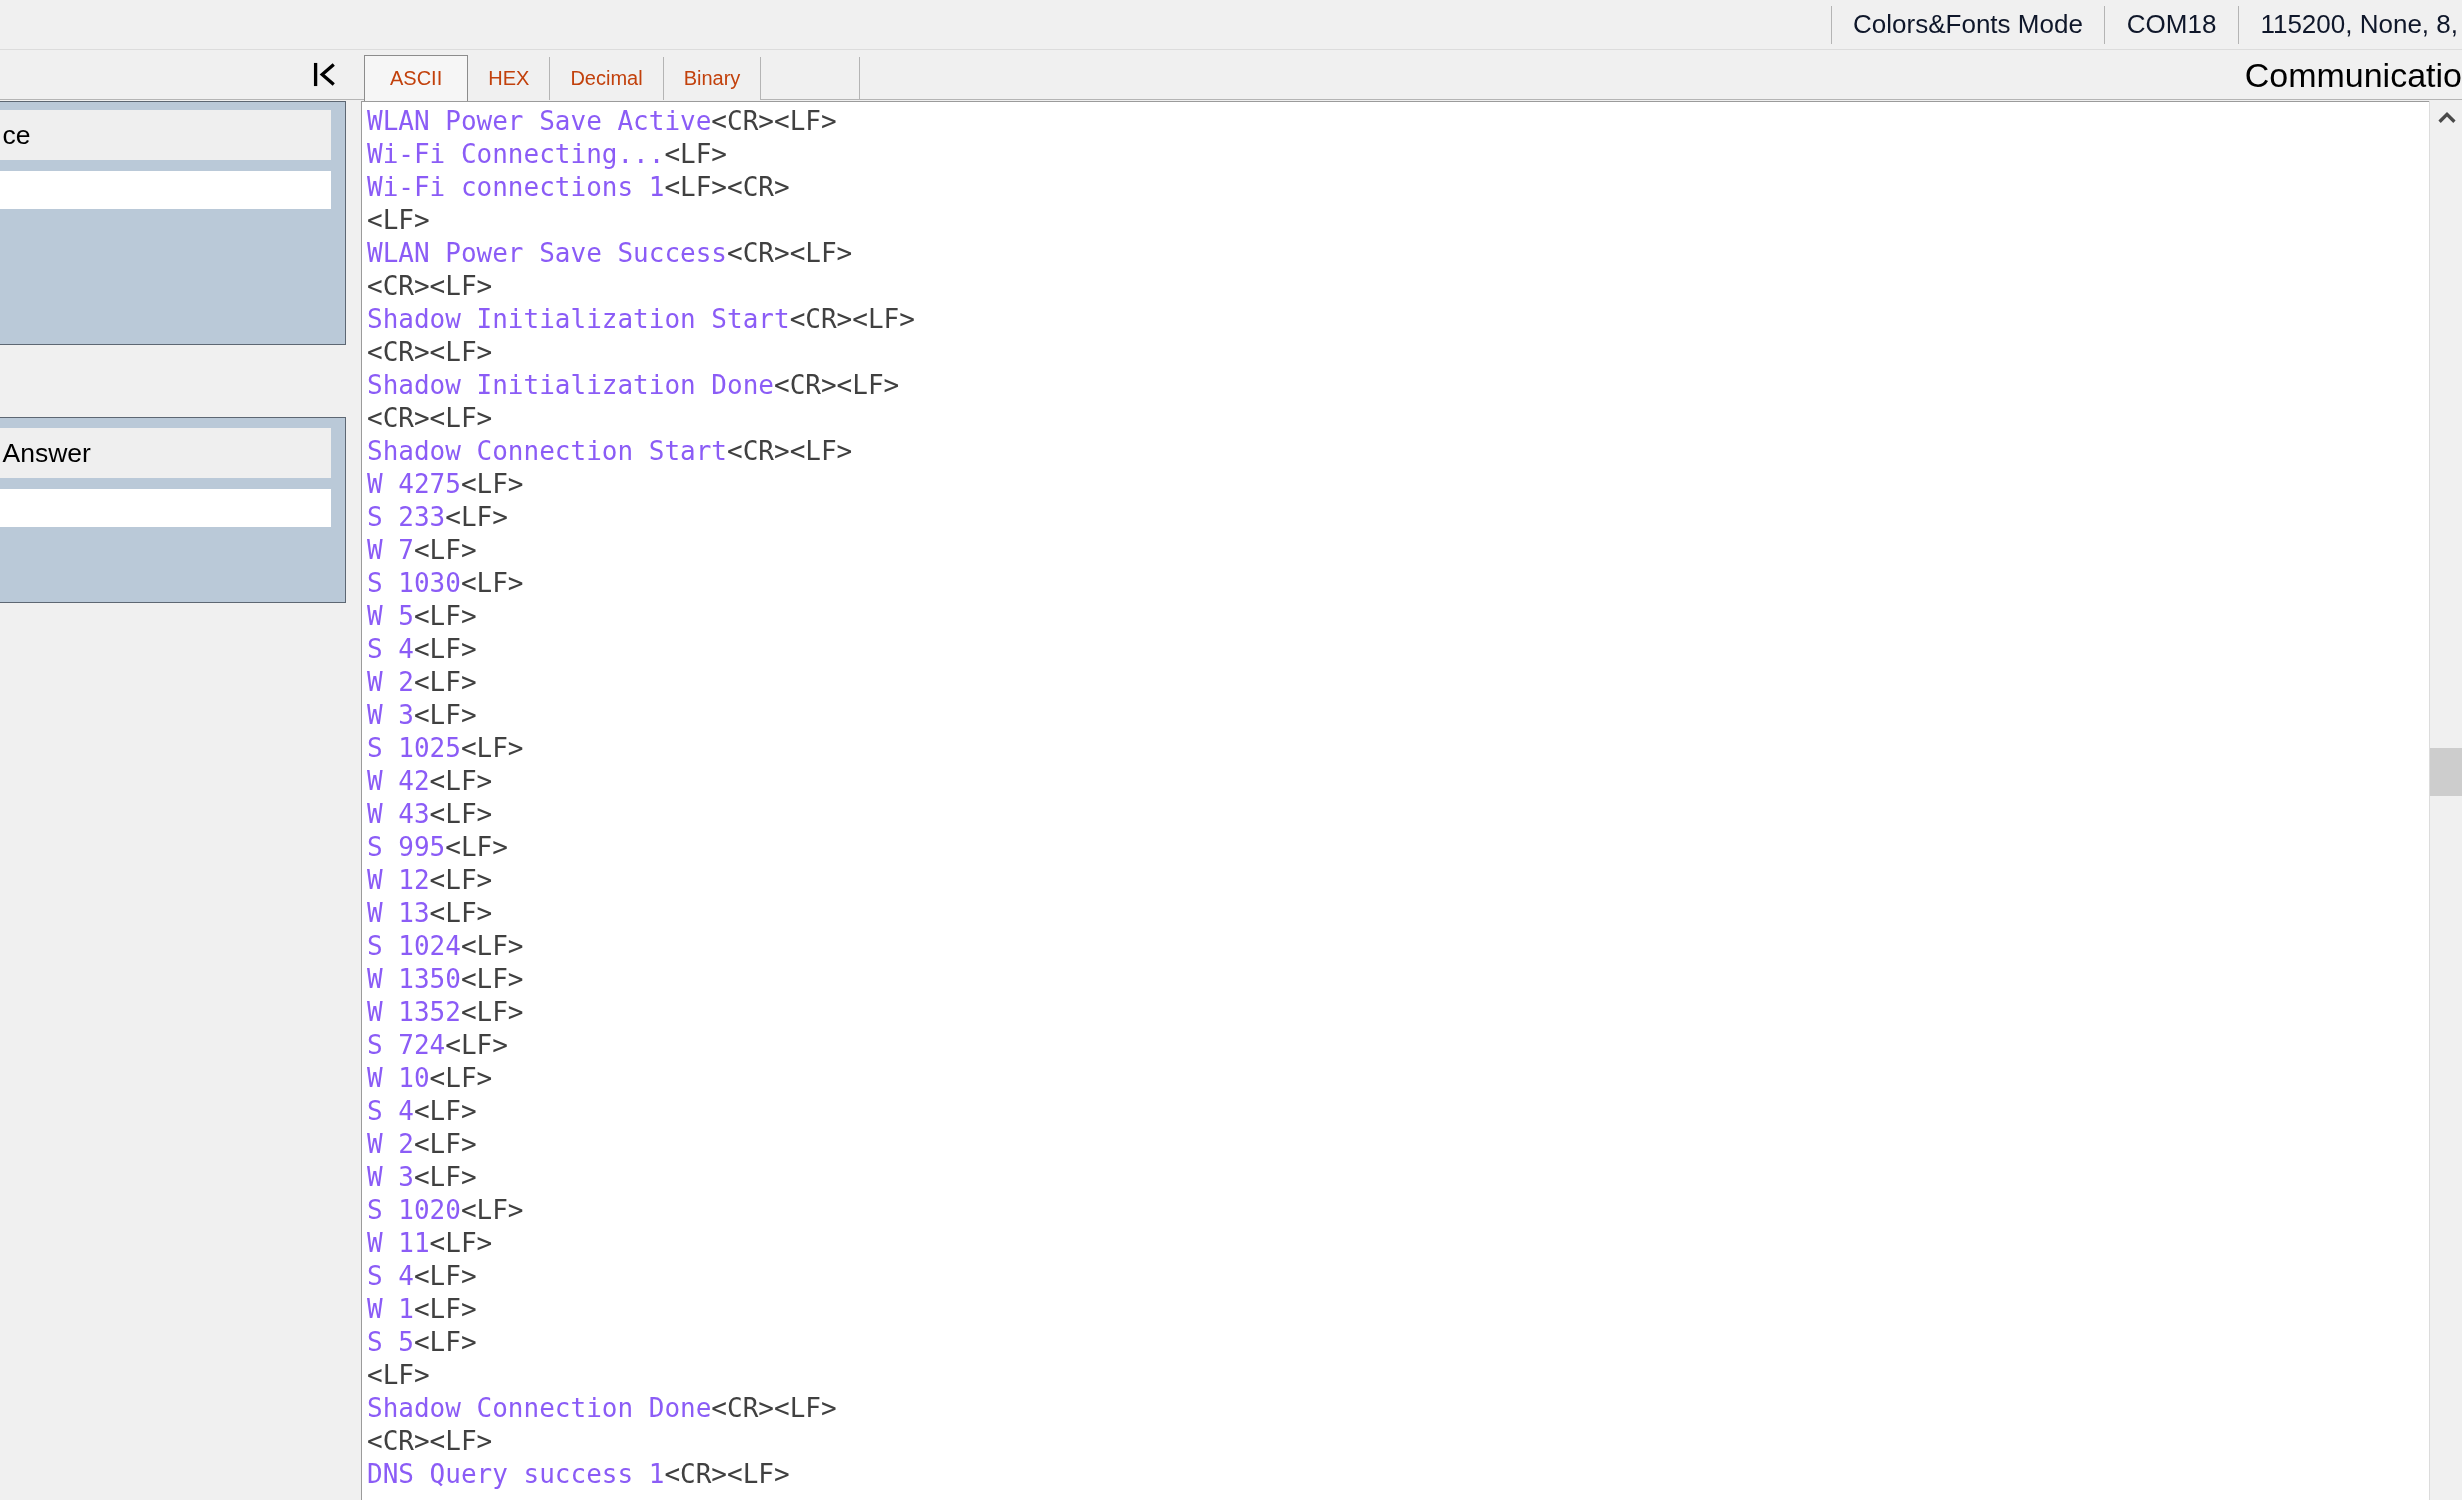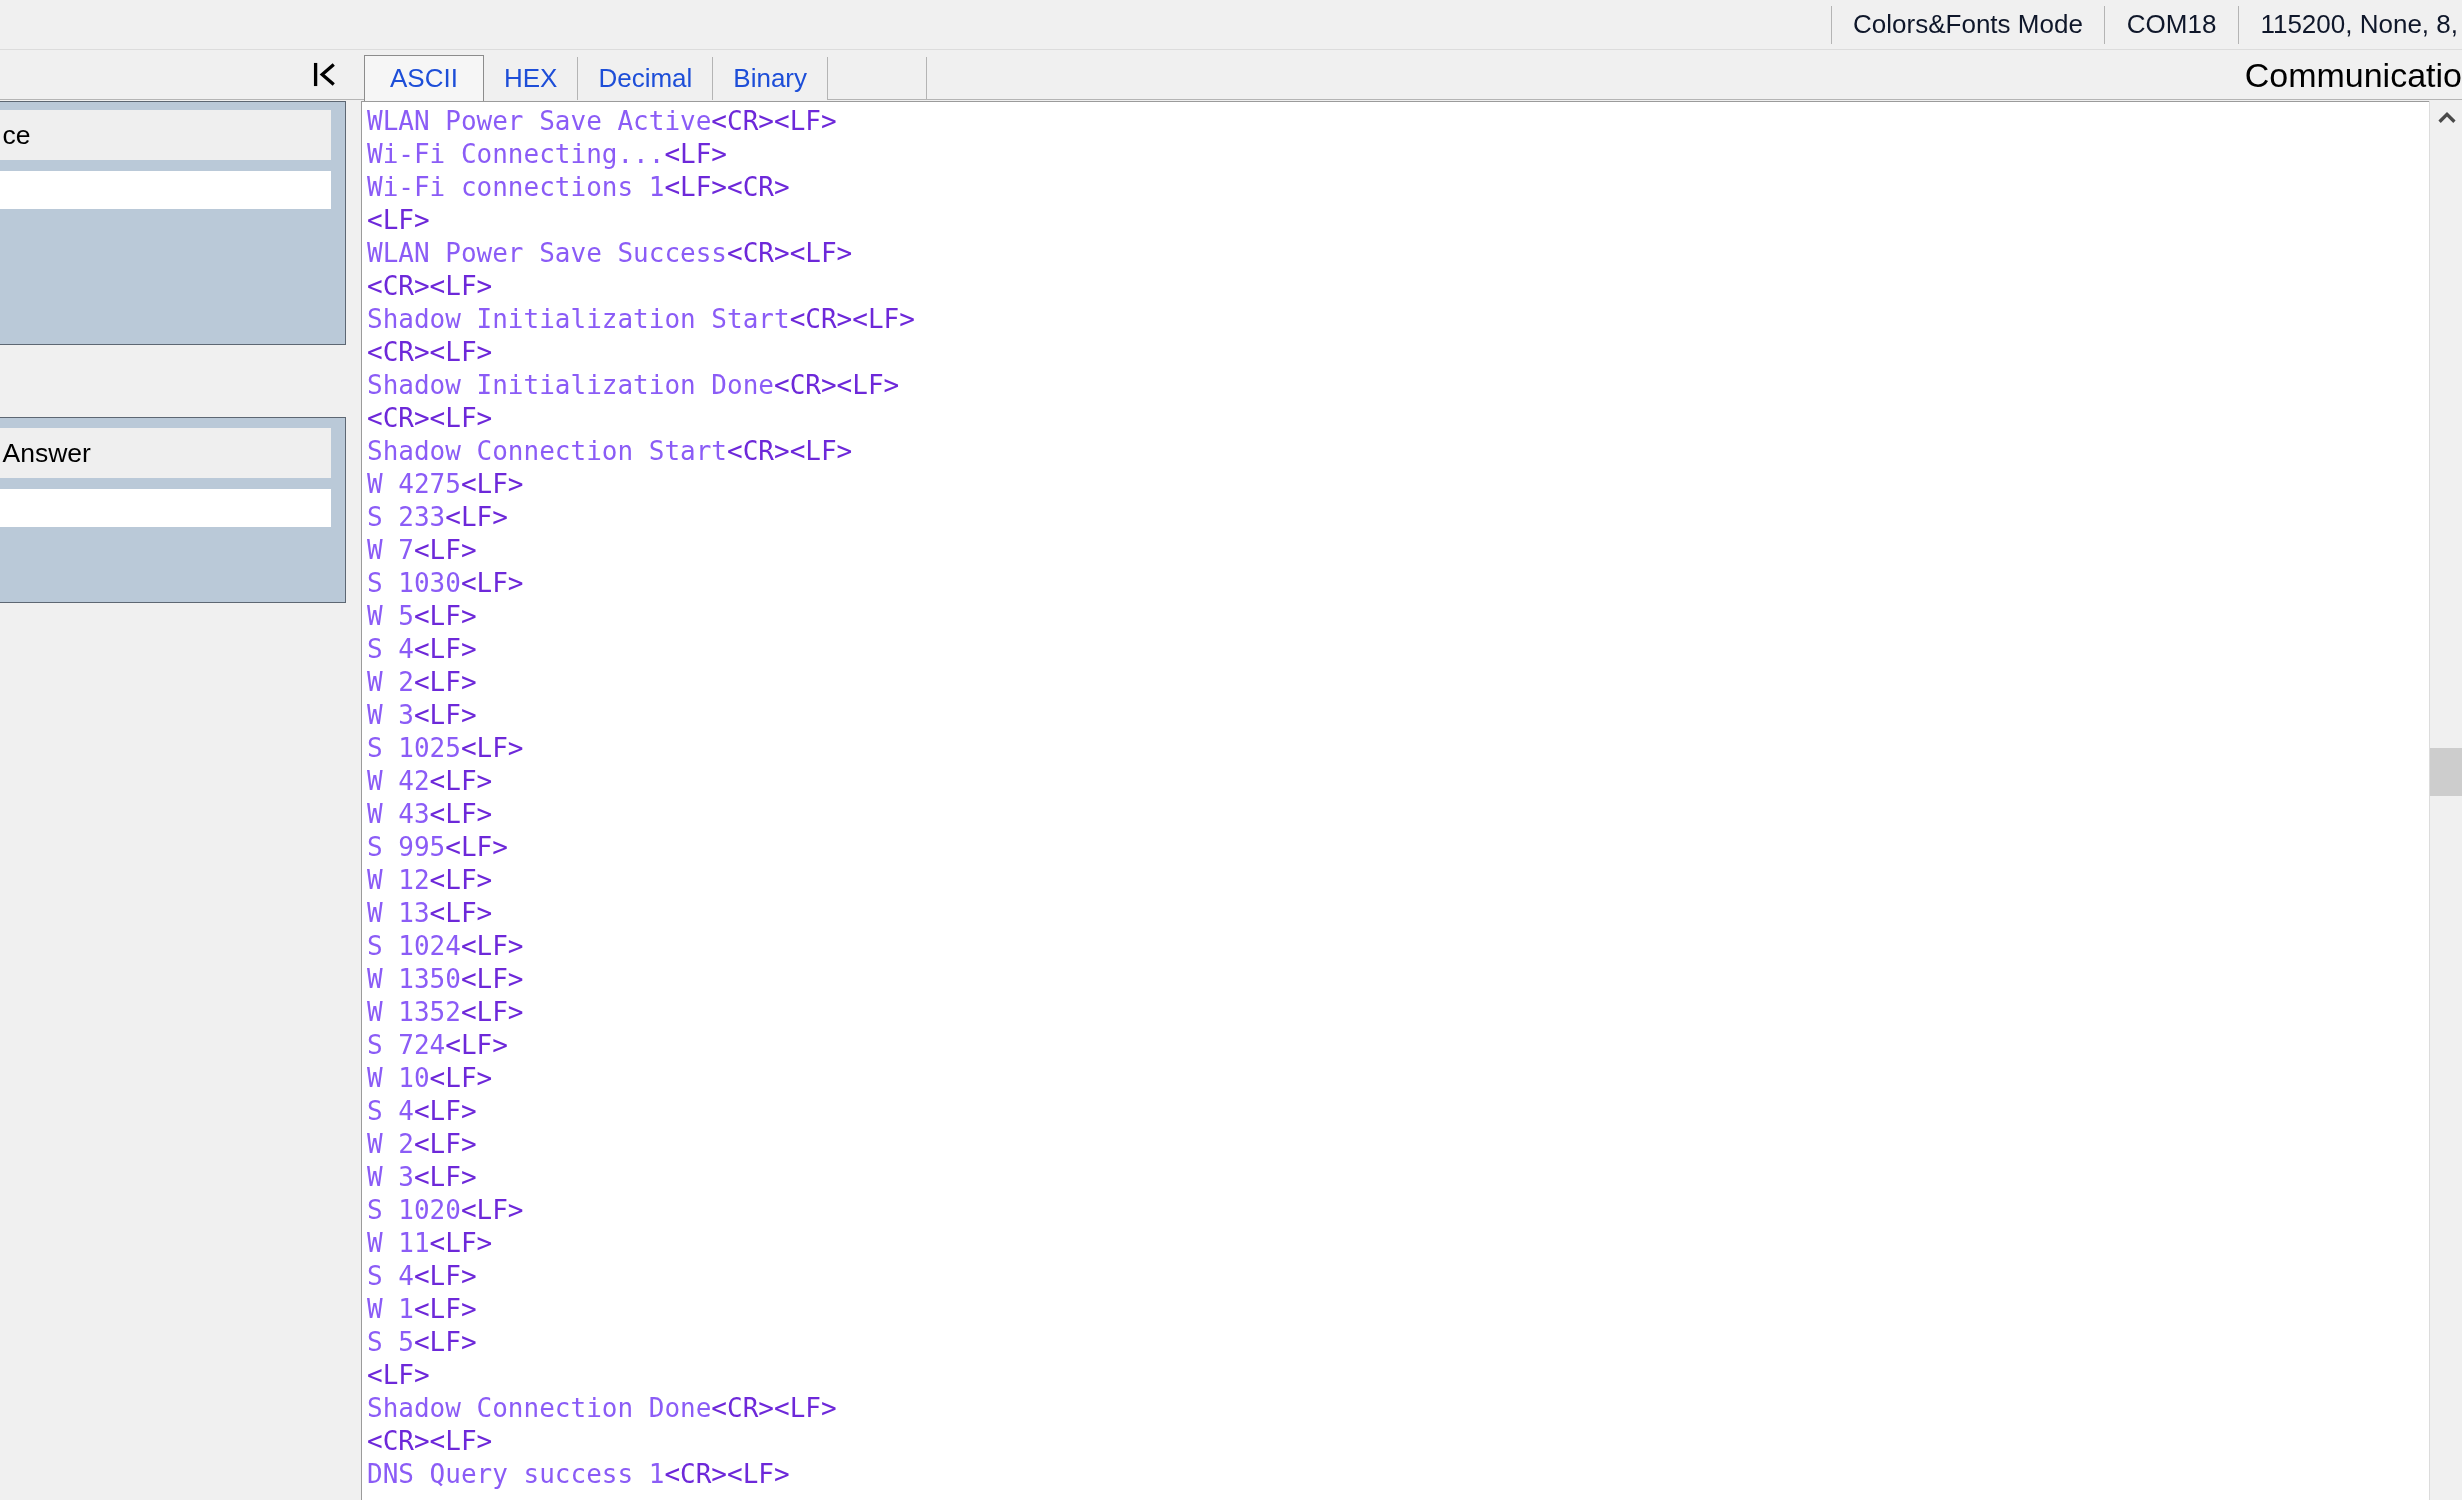--- a/index.html
+++ b/index.html
@@ -47,22 +47,22 @@
 
   #tabs {
     position: absolute; left: 364px; top: 0;
     height: 50px;
     display: flex; align-items: flex-end;
   }
   .tab {
     height: 43px;
     display: flex; align-items: center; justify-content: center;
     padding: 0 20px;
-    font-size: 26px;
-    color: #1d4ed8;
+    font-size: 20px;
+    color: #c2410c;
     background: #f0f0f0;
     border-right: 0.8px solid #b4b4b4;
     white-space: nowrap;
     cursor: pointer;
   }
   .tab.active {
     background: #f6f6f6;
     border: 0.8px solid #8c8c8c;
     border-bottom: none;
     height: 46px;
@@ -148,21 +148,21 @@
   }
   .tline {
     height: 33px;
     line-height: 33px;
     font-family: "DejaVu Sans Mono", monospace;
     font-size: 26px;
     white-space: pre;
     padding-left: 3.3px;
   }
   .d { color: #8b5cf6; }
-  .c { color: #6d28d9; }
+  .c { color: #404040; }
 
   
   #vscroll {
     position: absolute; right: 0; top: 101px;
     width: 33px; height: 1400px;
     background: #f0f0f0;
     border-left: 0.8px solid #dcdcdc;
   }
   #vscroll-up {
     position: absolute; left: 0; top: 0;

